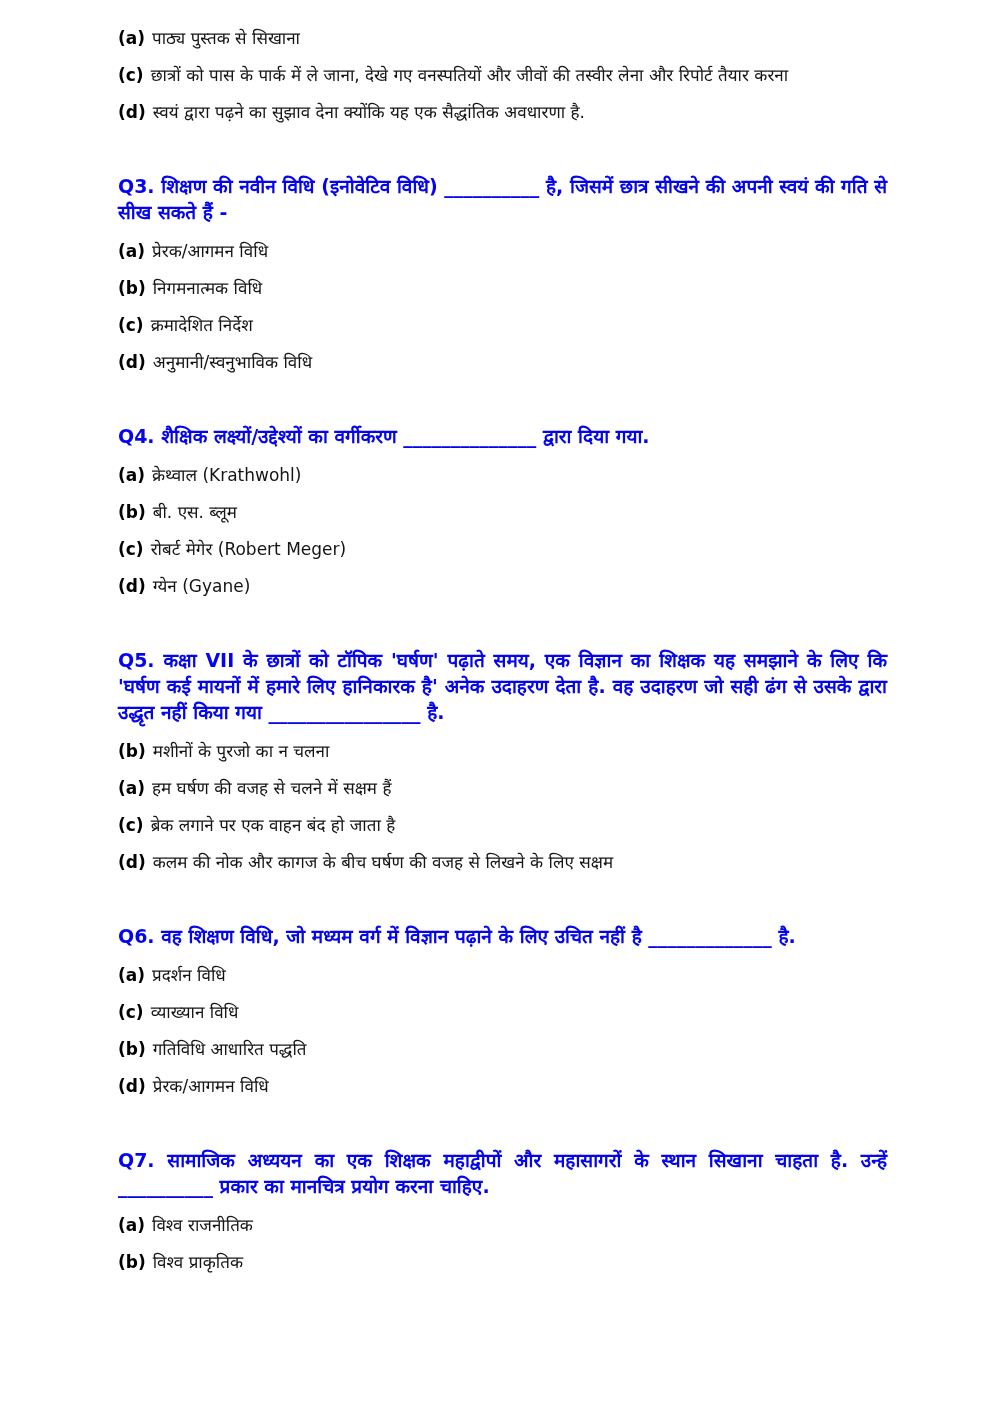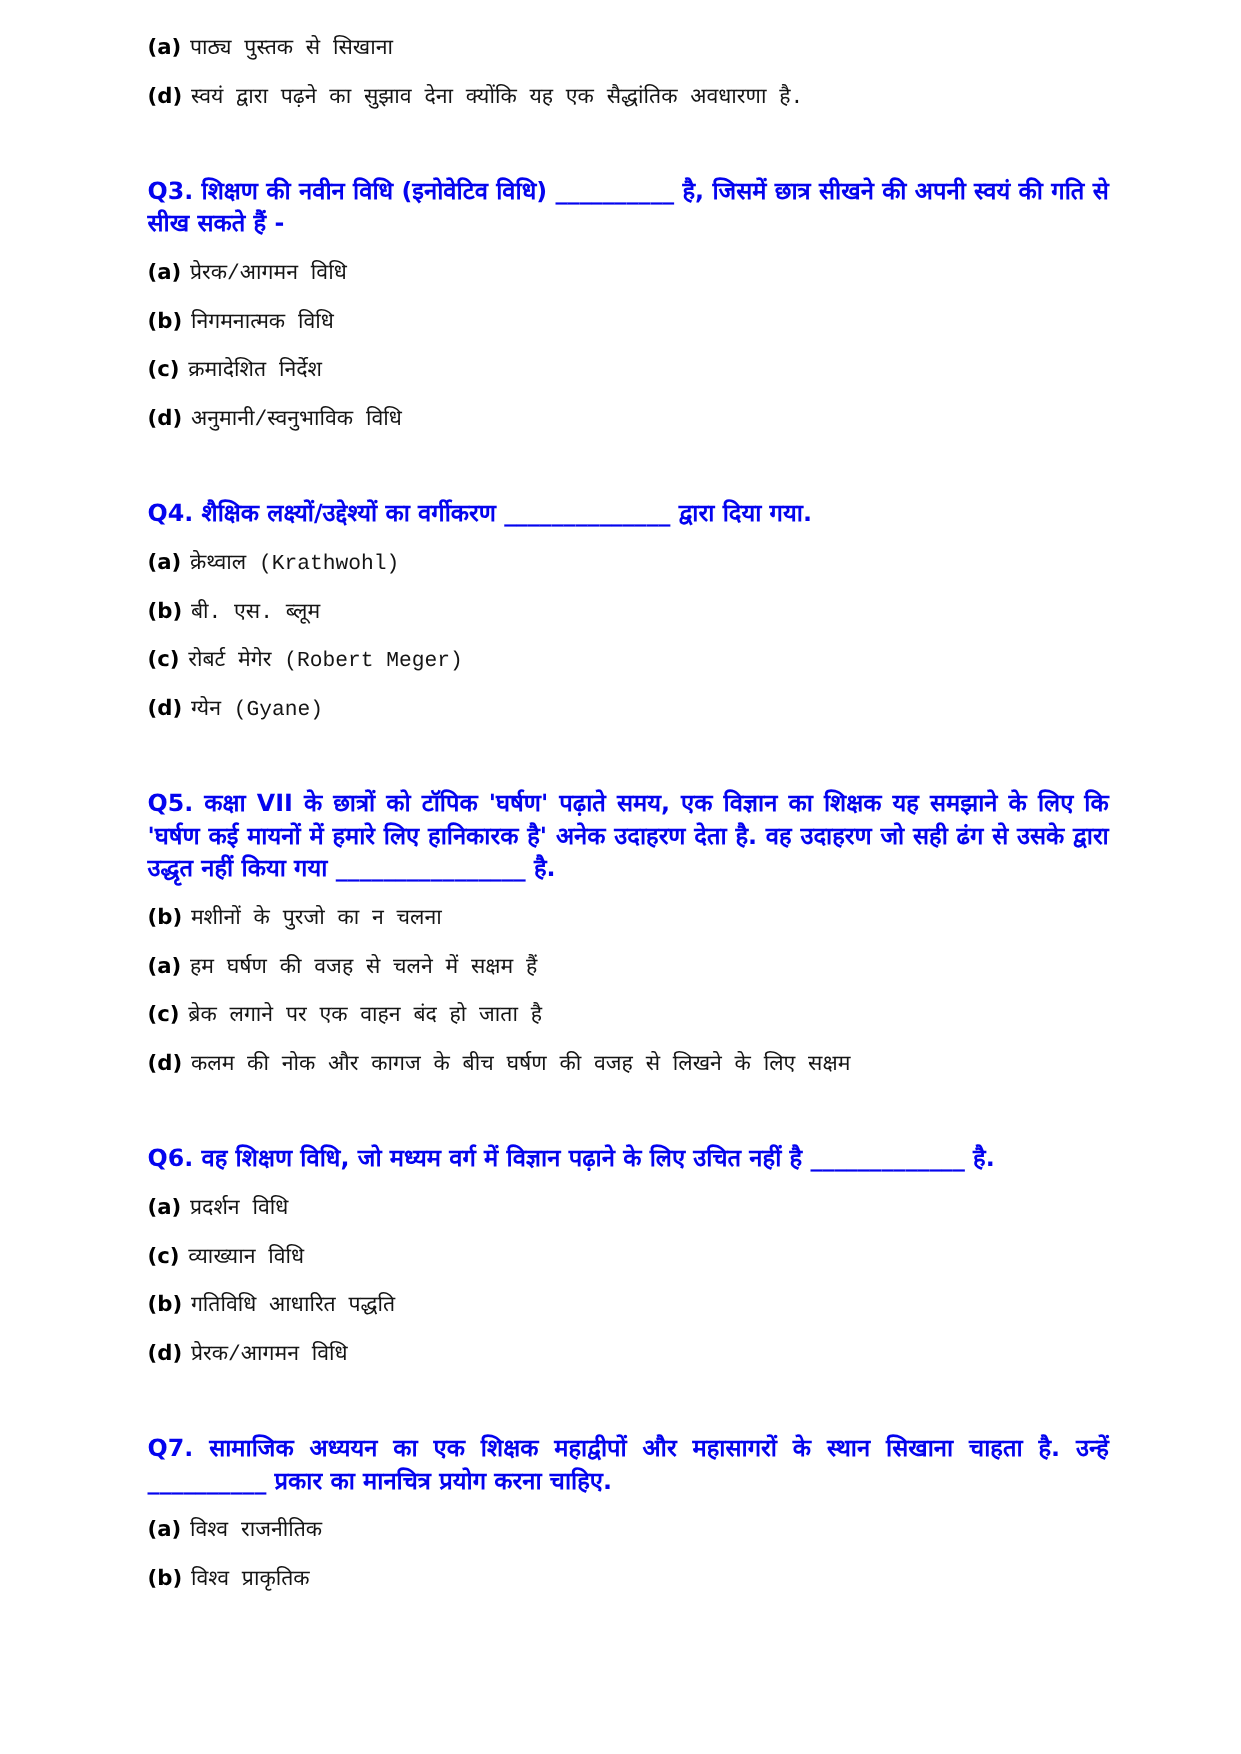--- a/index.html
+++ b/index.html
@@ -38,30 +38,30 @@
     line-height: 22px;
   }
   .opt-label {
     font-weight: bold;
     color: #000000;
     margin-right: 7px;
     white-space: nowrap;
   }
   .opt-text {
     font-weight: normal;
-    font-family: Liberation Mono, monospace;
   }
 </style>
 </head>
 <body>
 
 <div class="page">
 
   <section class="question-block">
     <div class="option"><span class="opt-label">(a)</span><span class="opt-text">पाठ्य पुस्तक से सिखाना</span></div>
+    <div class="option"><span class="opt-label">(c)</span><span class="opt-text">छात्रों को पास के पार्क में ले जाना, देखे गए वनस्पतियों और जीवों की तस्वीर लेना और रिपोर्ट तैयार करना</span></div>
     <div class="option"><span class="opt-label">(d)</span><span class="opt-text">स्वयं द्वारा पढ़ने का सुझाव देना क्योंकि यह एक सैद्धांतिक अवधारणा है.</span></div>
   </section>
 
   <section class="question-block">
     <p class="q-text">Q3. शिक्षण की नवीन विधि (इनोवेटिव विधि) __________ है, जिसमें छात्र सीखने की अपनी स्वयं की गति से सीख सकते हैं -</p>
     <div class="option"><span class="opt-label">(a)</span><span class="opt-text">प्रेरक/आगमन विधि</span></div>
     <div class="option"><span class="opt-label">(b)</span><span class="opt-text">निगमनात्मक विधि</span></div>
     <div class="option"><span class="opt-label">(c)</span><span class="opt-text">क्रमादेशित निर्देश</span></div>
     <div class="option"><span class="opt-label">(d)</span><span class="opt-text">अनुमानी/स्वनुभाविक विधि</span></div>
   </section>

